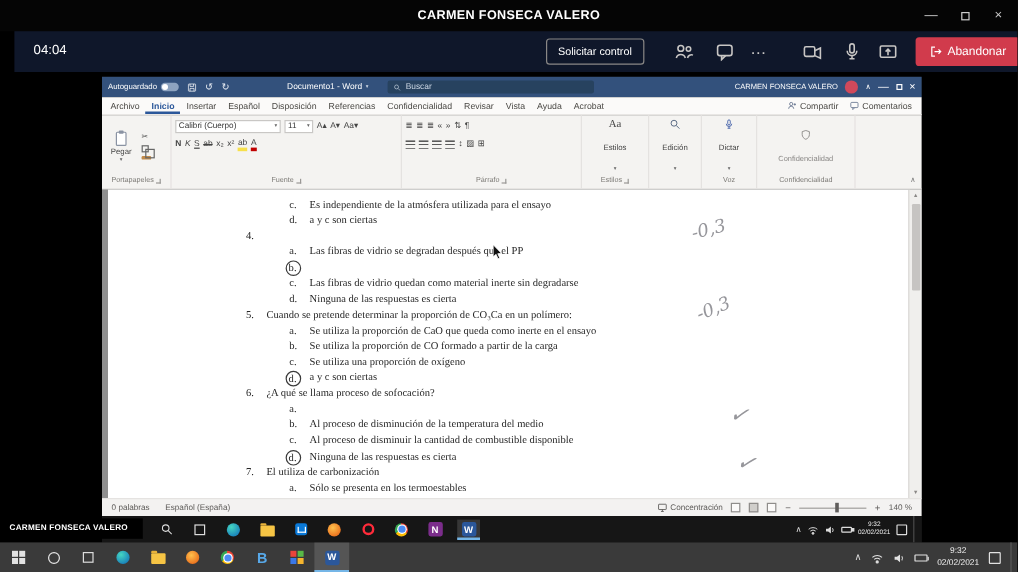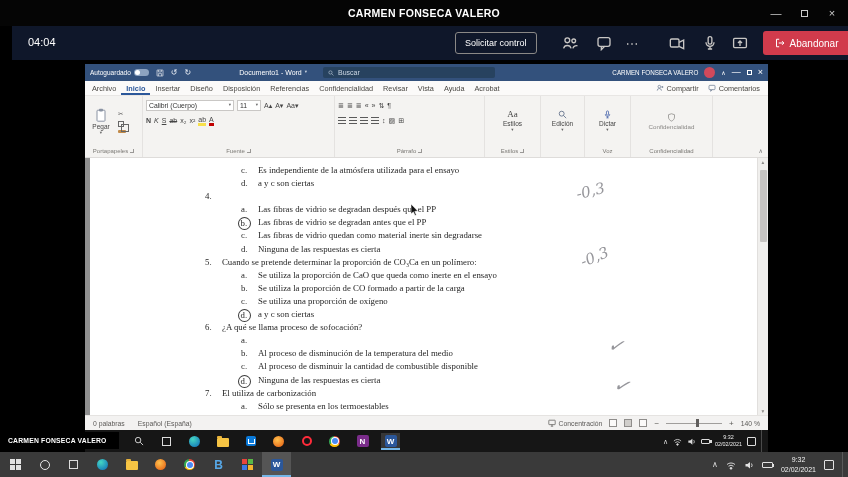--- a/index.html
+++ b/index.html
@@ -69,21 +69,21 @@
   .copyic {width:6px;height:6px;border:1px solid #666;position:relative;background:#f4f3f1;}
   .copyic::after {content:"";position:absolute;left:1.5px;top:1.5px;width:6px;height:6px;border:1px solid #666;}
   .brushic {width:8px;height:3px;background:#c28b4a;border-radius:1px;}
   .fname {width:88px;}
   .fsize {width:24px;}
   .bold {font-weight:700;} .ital {font-style:italic;} .undl {text-decoration:underline;}
   .strk {text-decoration:line-through;}
   .hl {border-bottom:3px solid #f7e04b;padding-bottom:0;}
   .fc {border-bottom:3px solid #c00000;padding-bottom:0;}
   .alic {width:8px;height:7px;background:repeating-linear-gradient(to bottom,#5a5a5a 0 1px,transparent 1px 3px);cursor:pointer;}
-  .bigv {display:flex;flex-direction:column;align-items:center;justify-content:center;height:100%;gap:1px;font-size:6.5px;color:#444;cursor:pointer;text-align:center;}
+  .bigv {display:flex;flex-direction:column;align-items:center;justify-content:center;height:100%;gap:12px;font-size:6.5px;color:#444;cursor:pointer;text-align:center;}
   .bigv svg {width:9px;height:9px;}
   .stylesA {font-family:"Liberation Serif",serif;font-size:9px;color:#444;line-height:1;}
   .conf {color:#8a8886;font-size:6.2px;}
   .ribcollapse {position:absolute;right:5px;bottom:3px;font-size:6px;color:#777;cursor:pointer;}
 
   
   .docarea {position:absolute;left:0;top:94px;width:683px;height:257px;background:#8f8f8f;}
   .page {position:absolute;left:5px;top:0;right:11px;bottom:0;background:#fff;overflow:hidden;}
   .lines {position:absolute;left:0;top:7px;right:0;}
   .line {height:13.1px;position:relative;font-family:"Liberation Serif",serif;font-size:8.8px;color:#262626;white-space:nowrap;}
@@ -254,21 +254,21 @@
           <span class="wtb-min">—</span>
           <span class="wtb-box"></span>
           <span class="wtb-x">×</span>
         </span>
       </div>
 
       <div class="wtabs">
         <span class="wtab">Archivo</span>
         <span class="wtab active">Inicio</span>
         <span class="wtab">Insertar</span>
-        <span class="wtab">Diseño</span>
+        <span class="wtab">Español</span>
         <span class="wtab">Disposición</span>
         <span class="wtab">Referencias</span>
         <span class="wtab">Confidencialidad</span>
         <span class="wtab">Revisar</span>
         <span class="wtab">Vista</span>
         <span class="wtab">Ayuda</span>
         <span class="wtab">Acrobat</span>
         <span class="wtabs-right">
           <span class="wtr-item">
             <svg viewBox="0 0 12 12" fill="none" stroke="currentColor" stroke-width="1">
@@ -443,21 +443,20 @@
               </div>
             <div class="line l1">
                 <span class="mk">4.</span>
               </div>
             <div class="line l2">
                 <span class="mk">a.</span>
                 <span class="tx">Las fibras de vidrio se degradan después que el PP</span>
               </div>
             <div class="line l2">
                 <span class="mk circ">b.</span>
-                <span class="tx">Las fibras de vidrio se degradan antes que el PP</span>
               </div>
             <div class="line l2">
                 <span class="mk">c.</span>
                 <span class="tx">Las fibras de vidrio quedan como material inerte sin degradarse</span>
               </div>
             <div class="line l2">
                 <span class="mk">d.</span>
                 <span class="tx">Ninguna de las respuestas es cierta</span>
               </div>
             <div class="line l1">

